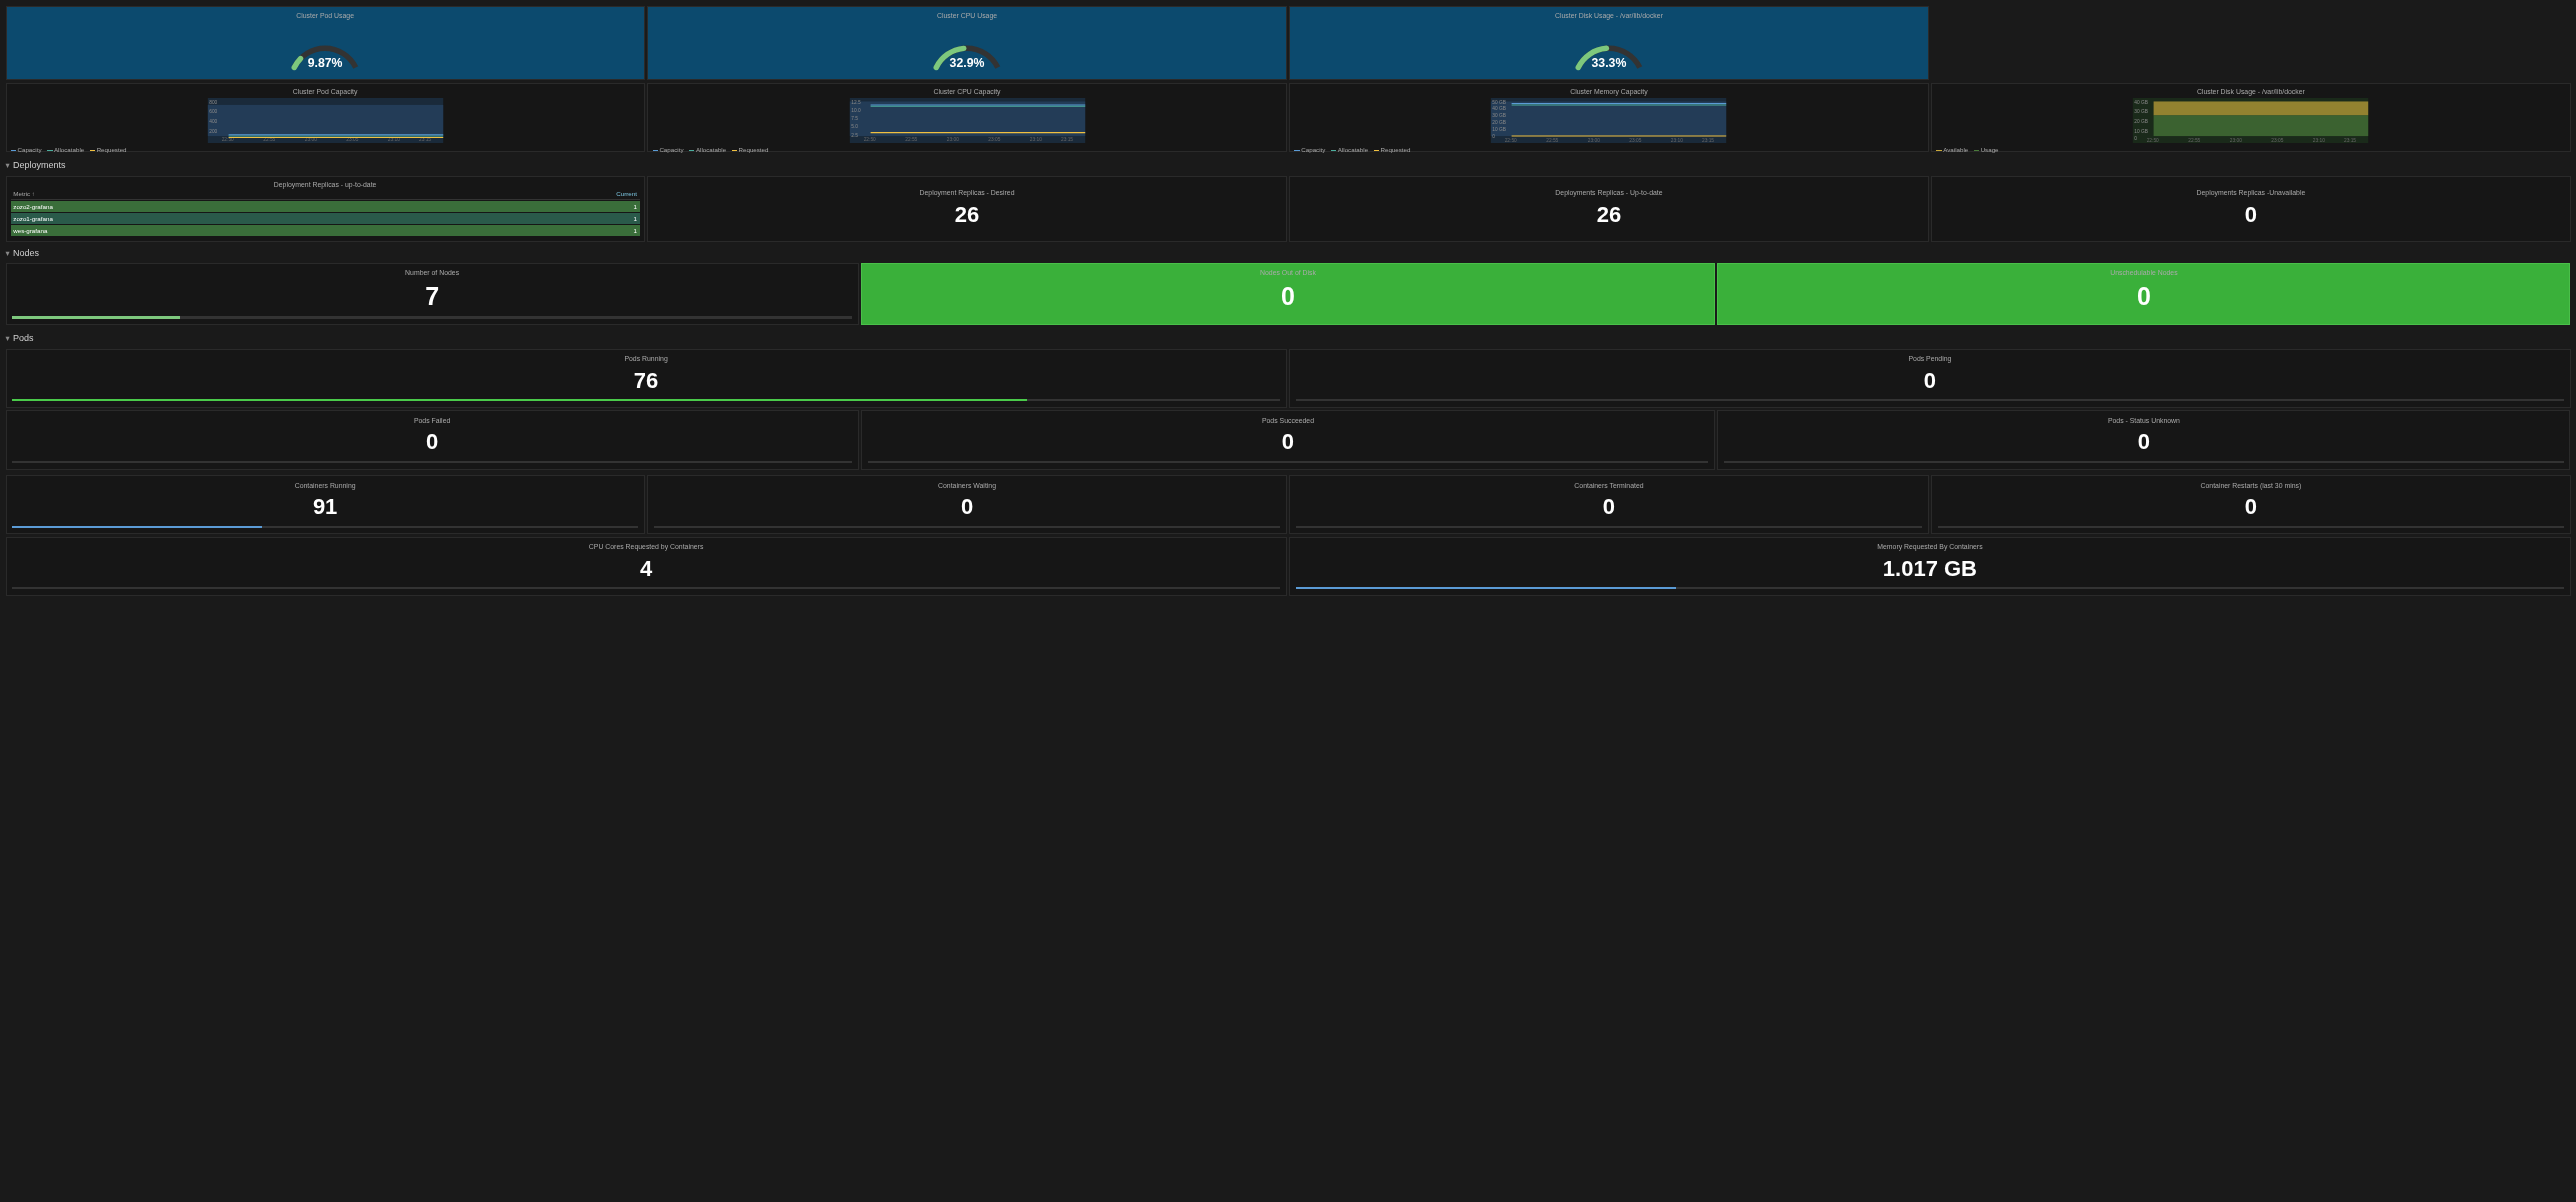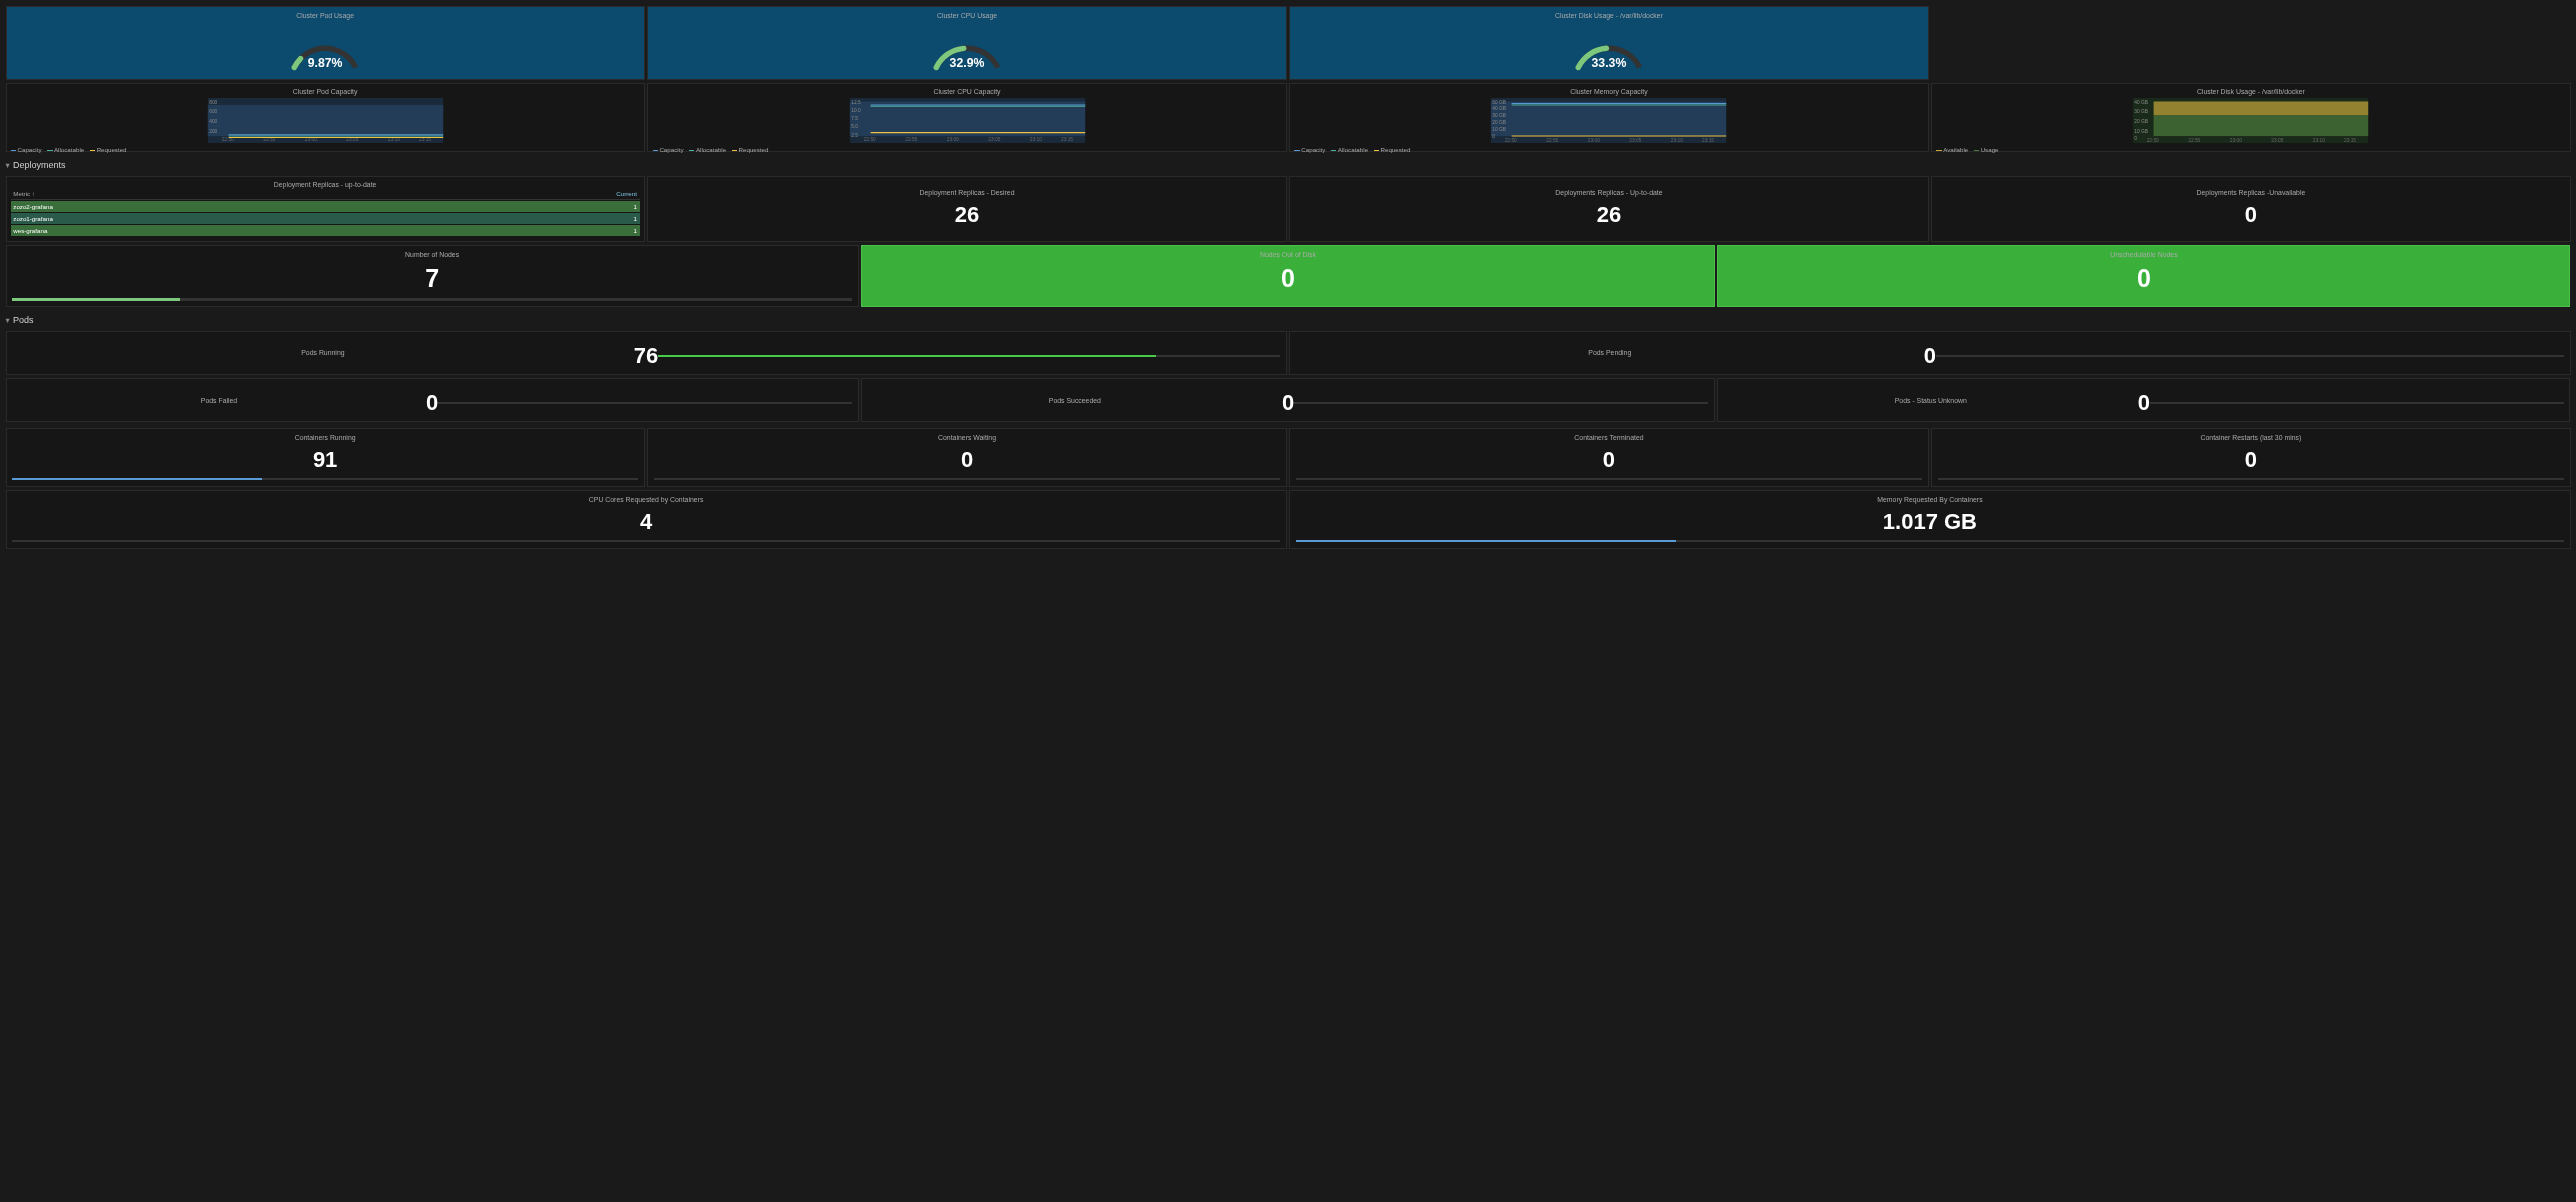--- a/index.html
+++ b/index.html
@@ -216,21 +216,21 @@
       display: grid;
       grid-template-columns: 1fr 1fr 1fr;
       gap: 2.7px;
       margin-bottom: 5.5px;
     }
     .pods-panel {
       background: #161616;
       border: 0.7px solid #2a2a2a;
       padding: 5.5px;
       display: flex;
-      flex-direction: row;
+      flex-direction: column;
       align-items: center;
     }
 
     
     .containers-row {
       display: grid;
       grid-template-columns: 1fr 1fr 1fr 1fr;
       gap: 2.7px;
       margin-bottom: 2.7px;
     }
@@ -443,20 +443,23 @@
       <div class="panel-title-centered">Deployments Replicas - Up-to-date</div>
       <div class="stat-value">26</div>
     </div>
 
     <div class="deploy-stat-panel">
       <div class="panel-title-centered">Deployments Replicas -Unavailable</div>
       <div class="stat-value">0</div>
     </div>
   </div>
 
+  <div class="section-header">
+    <span class="section-title">Nodes</span>
+  </div>
 
   <div class="nodes-row">
 
     <div class="node-panel">
       <div class="panel-title-centered">Number of Nodes</div>
       <div class="stat-value-green">7</div>
       <div class="progress-bar-container">
         <div class="progress-bar-fill" style="width:20%;"></div>
       </div>
     </div>

